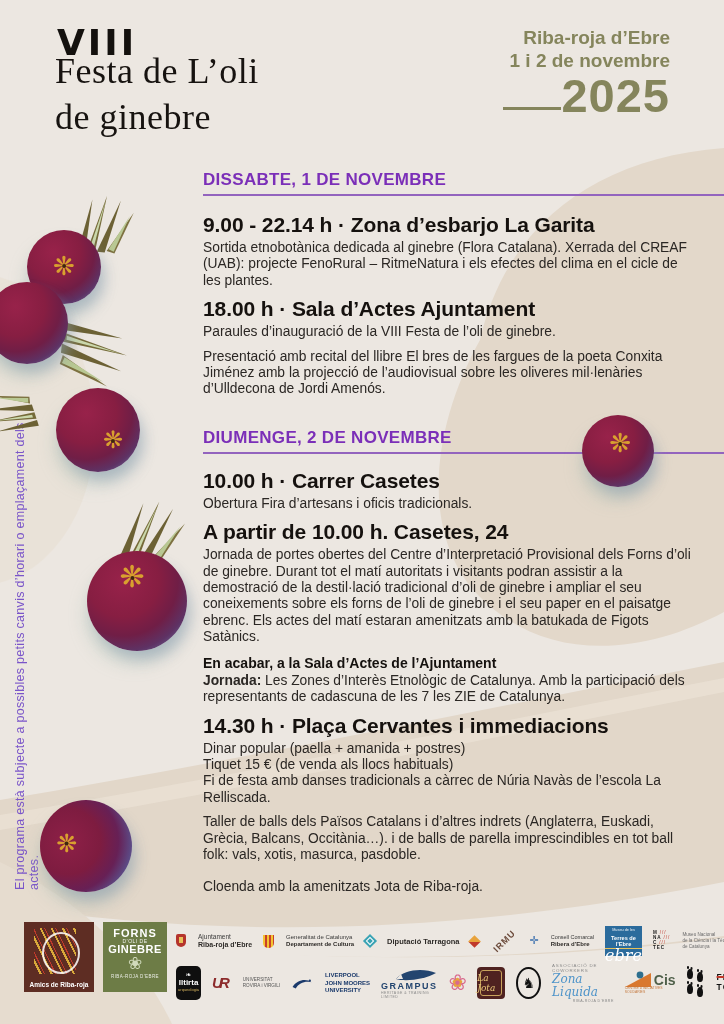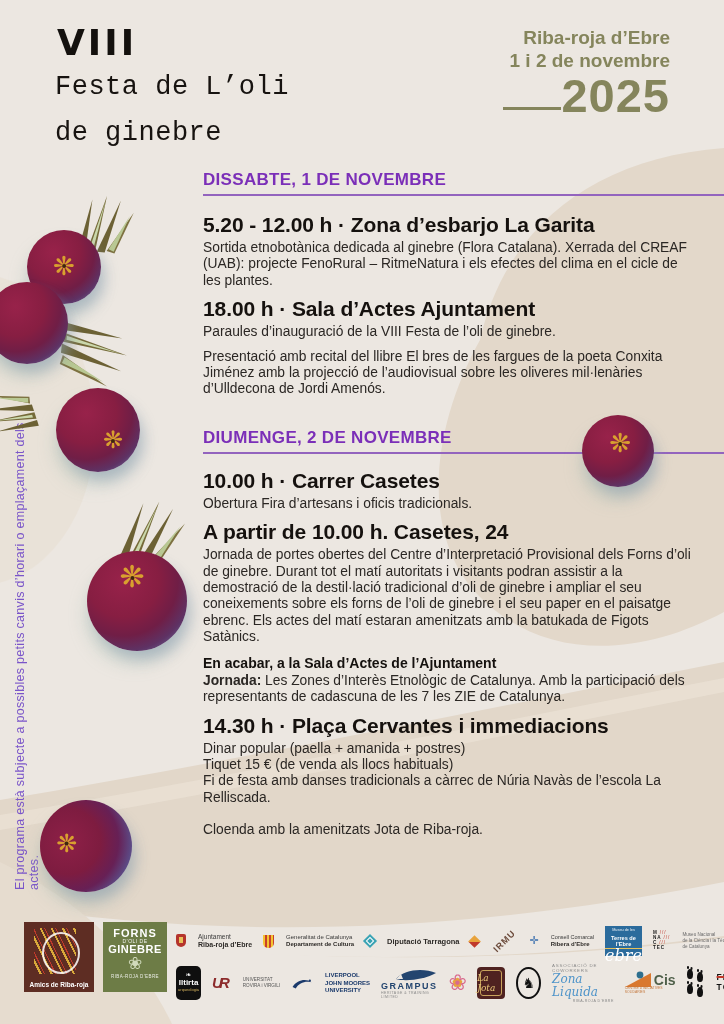--- a/index.html
+++ b/index.html
@@ -2,22 +2,22 @@
 <html><head>
 <meta charset="utf-8">
 <style>
   html,body{margin:0;padding:0;background:#cfcac4;}
   .page{position:relative;width:724px;height:1024px;margin:0 auto;overflow:hidden;
         background:#ECE7E1;font-family:"Liberation Sans",sans-serif;}
   .bg{position:absolute;inset:0;z-index:0;}
   
   .edition{position:absolute;left:57px;top:22px;z-index:2;font-family:"DejaVu Sans",sans-serif;
            font-weight:800;font-size:36px;letter-spacing:3px;color:#14110e;}
-  .title{position:absolute;left:55px;top:64px;z-index:2;font-family:Liberation Mono, monospace;
-         font-size:27px;line-height:46px;color:#171310;letter-spacing:0.5px;}
+  .title{position:absolute;left:55px;top:48px;z-index:2;font-family:Liberation Serif, serif;
+         font-size:36px;line-height:46px;color:#171310;letter-spacing:0.5px;}
   .top-right{position:absolute;right:54px;top:26px;z-index:2;text-align:right;}
   .loc{font-size:19px;font-weight:700;color:#85855C;line-height:23px;}
   .year-row{display:flex;justify-content:flex-end;align-items:flex-end;margin-top:3px;}
   .year-bar{width:58px;height:3px;background:#85855C;margin-bottom:7px;}
   .year{font-size:47px;font-weight:700;color:#85855C;line-height:42px;letter-spacing:1px;}
   
   .side-note{position:absolute;left:13px;top:408px;height:482px;z-index:2;
              writing-mode:vertical-rl;transform:rotate(180deg);
              font-size:12.5px;letter-spacing:0.3px;color:#7A55C9;}
   
@@ -172,40 +172,41 @@
   </div>
   <div class="berry berry-alt" style="left:40px;top:800px;width:92px;height:92px;">
     <span class="bstar" style="left:29%;top:47%;font-size:25px;">❋</span>
   </div>
 
   <div class="content">
 
     <div>
       <div class="h-section">DISSABTE, 1 DE NOVEMBRE</div>
       <div class="rule"></div>
-      <div class="ev-title">5.20 - 12.00 h · Zona d’esbarjo La Garita</div>
+      <div class="ev-title">9.00 - 22.14 h · Zona d’esbarjo La Garita</div>
       <p class="ev-p">Sortida etnobotànica dedicada al ginebre (Flora Catalana). Xerrada del CREAF (UAB): projecte FenoRural – RitmeNatura i els efectes del clima en el cicle de les plantes.</p>
       <div class="ev-title tight">18.00 h · Sala d’Actes Ajuntament</div>
       <p class="ev-p">Paraules d’inauguració de la VIII Festa de l’oli de ginebre.</p>
       <p class="ev-p mt8">Presentació amb recital del llibre El bres de les fargues de la poeta Conxita Jiménez amb la projecció de l’audiovisual sobre les oliveres mil·lenàries d’Ulldecona de Jordi Amenós.</p>
     </div>
 
     <div>
       <div class="h-section mt30">DIUMENGE, 2 DE NOVEMBRE</div>
       <div class="rule"></div>
       <div class="ev-title" style="margin-top:14px;">10.00 h · Carrer Casetes</div>
       <p class="ev-p">Obertura Fira d’artesans i oficis tradicionals.</p>
       <div class="ev-title tight">A partir de 10.00 h. Casetes, 24</div>
       <p class="ev-p">Jornada de portes obertes del Centre d’Interpretació Provisional dels Forns d’oli de ginebre. Durant tot el matí autoritats i visitants podran assistir a la demostració de la destil·lació tradicional d’oli de ginebre i ampliar el seu coneixements sobre els forns de l’oli de ginebre i el seu paper en el paisatge ebrenc. Els actes del matí estaran amenitzats amb la batukada de Figots Satànics.</p>
       <div class="ev-sub">En acabar, a la Sala d’Actes de l’Ajuntament</div>
       <p class="ev-p"><strong>Jornada:</strong><span> Les Zones d’Interès Etnològic de Catalunya. Amb la participació dels representants de cadascuna de les 7 les ZIE de Catalunya.</span></p>
       <div class="ev-title tight">14.30 h · Plaça Cervantes i immediacions</div>
       <p class="ev-p">Dinar popular (paella + amanida + postres)</p>
       <p class="ev-p">Tiquet 15 € (de venda als llocs habituals)</p>
       <p class="ev-p">Fi de festa amb danses tradicionals a càrrec de Núria Navàs de l’escola La Relliscada.</p>
+      <p class="ev-p mt8">Taller de balls dels Països Catalans i d’altres indrets (Anglaterra, Euskadi, Grècia, Balcans, Occitània…). i de balls de parella imprescindibles en tot ball folk: vals, xotis, masurca, pasdoble.</p>
       <p class="ev-p mt16">Cloenda amb la amenitzats Jota de Riba-roja.</p>
     </div>
   </div>
 
   <div class="sponsors">
 
     <div class="logo-amics">
       <div class="stripes"></div>
       <div class="ring"></div>
       <div class="lbl">Amics de Riba-roja</div>

